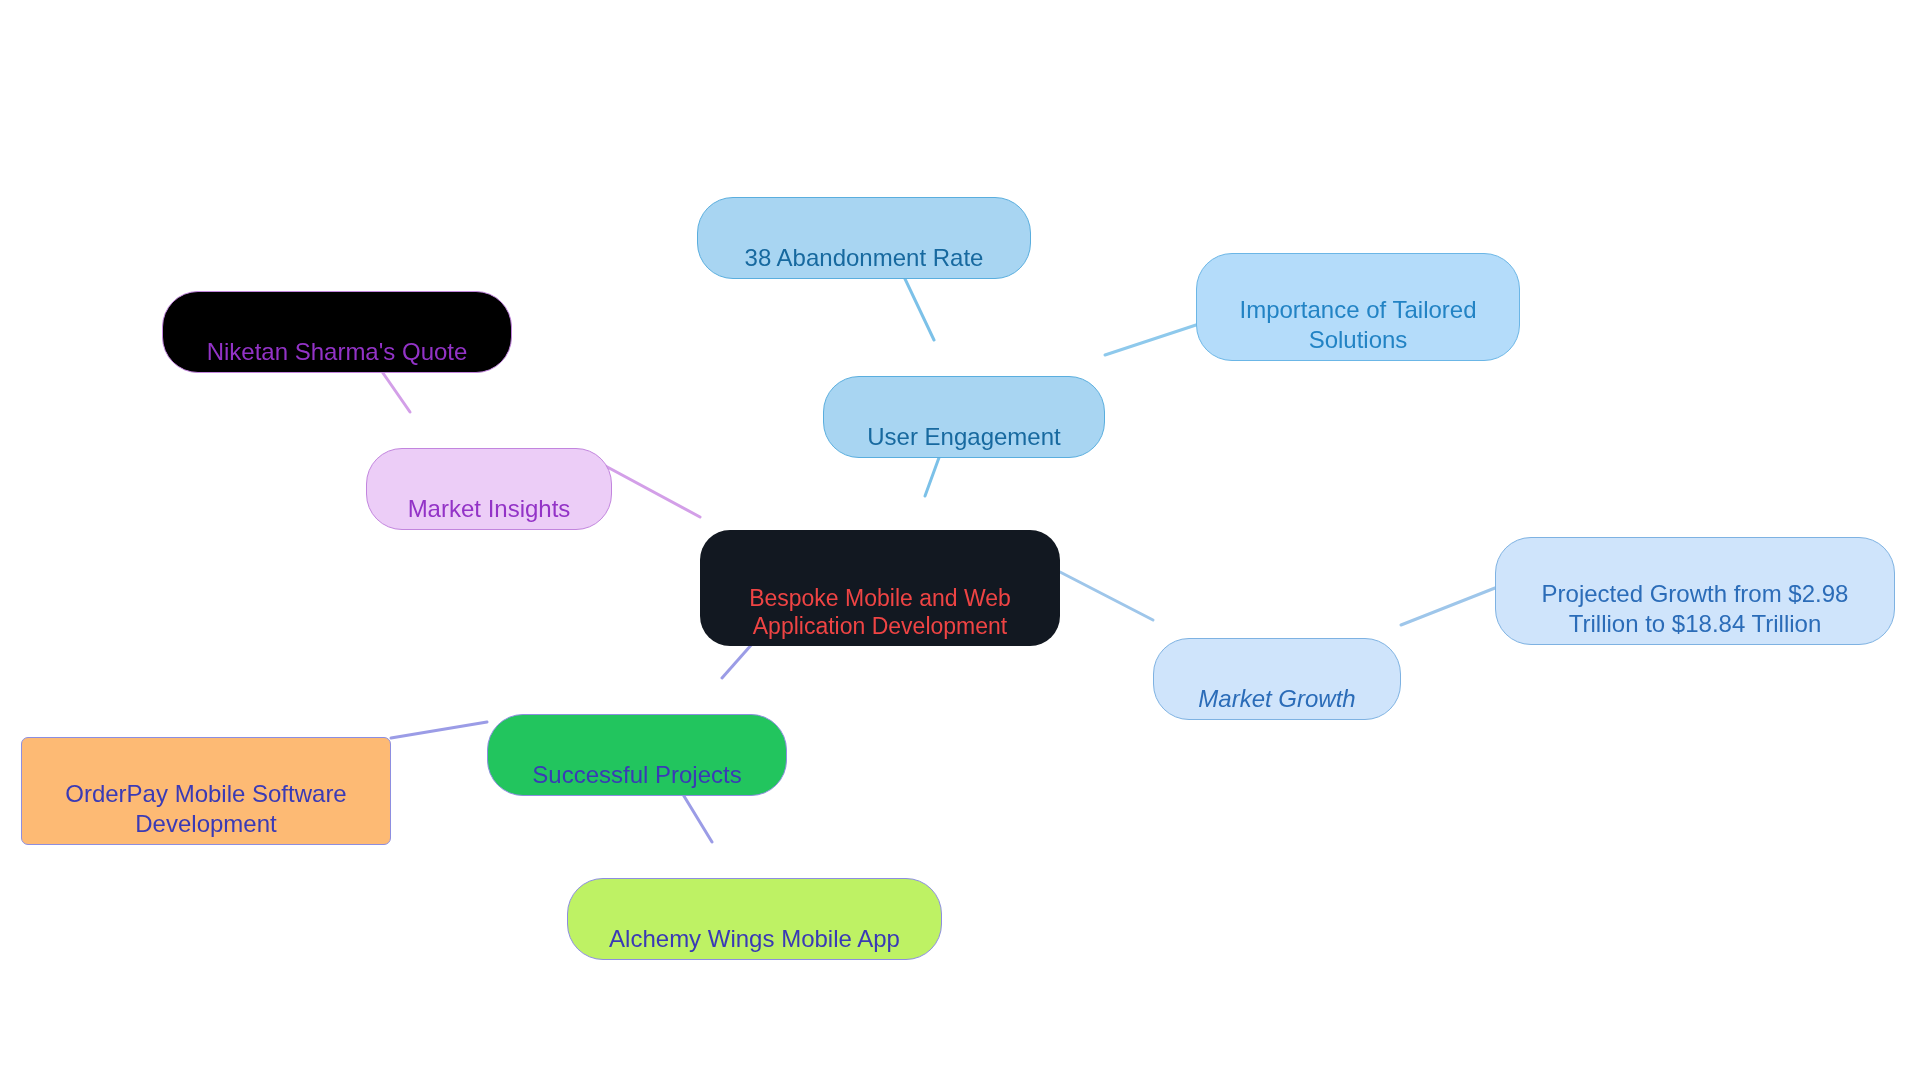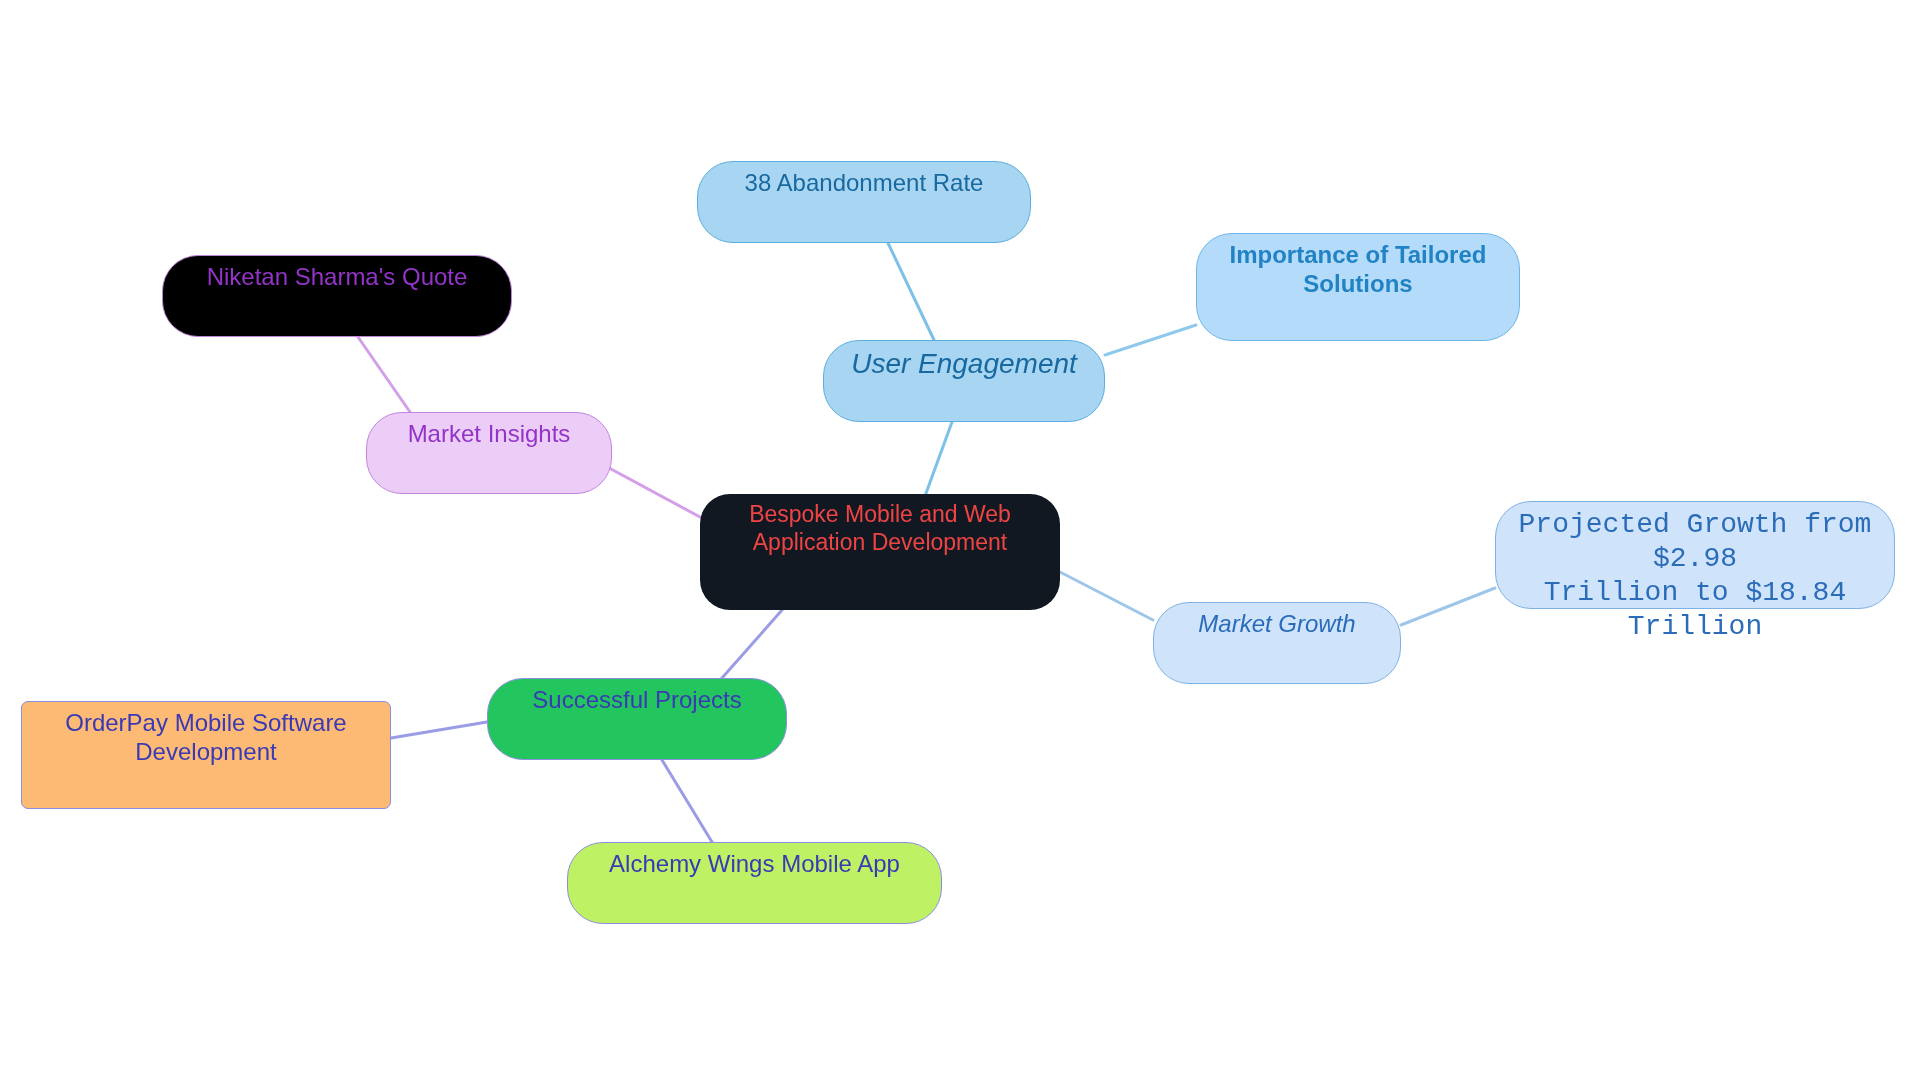--- a/index.html
+++ b/index.html
@@ -21,30 +21,31 @@
     left: 0;
     top: 0;
     width: 1920px;
     height: 1083px;
     pointer-events: none;
   }
   .node {
     position: absolute;
     box-sizing: border-box;
     display: flex;
-    align-items: flex-start;
+    align-items: flex-end;
     justify-content: center;
     text-align: center;
     border-radius: 36px;
     border-style: solid;
     border-width: 1.5px;
     line-height: 1.22;
     white-space: pre-line;
     padding: 6px 14px;
     z-index: 5;
+    margin-top: 36px;
   }
   .node.root {
     border-radius: 30px;
     border-width: 0px;
     z-index: 6;
   }
 </style>
 </head>
 <body>
 
@@ -57,26 +58,26 @@
       <line x1="1401" y1="625" x2="1495" y2="588" stroke="#9ec6ea" stroke-width="3" stroke-linecap="round"></line>
       <line x1="782" y1="610" x2="722" y2="678" stroke="#9b9ce6" stroke-width="3" stroke-linecap="round"></line>
       <line x1="487" y1="722" x2="391" y2="738" stroke="#9b9ce6" stroke-width="3" stroke-linecap="round"></line>
       <line x1="662" y1="760" x2="712" y2="842" stroke="#9b9ce6" stroke-width="3" stroke-linecap="round"></line>
       <line x1="700" y1="517" x2="598" y2="462" stroke="#d39fe8" stroke-width="3" stroke-linecap="round"></line>
       <line x1="410" y1="412" x2="358" y2="337" stroke="#d39fe8" stroke-width="3" stroke-linecap="round"></line>
     </svg>
   <div id="node-layer">
       <div class="node root" style="left: 700px; top: 494px; width: 360px; height: 116px; background: rgb(18, 24, 33); border-color: rgb(18, 24, 33); color: #ef4444; font-size: 23px;"><span>Bespoke Mobile and Web
 Application Development</span></div>
-      <div class="node" style="left: 823px; top: 340px; width: 282px; height: 82px; background: rgb(168, 213, 242); border-color: rgb(90, 174, 222); color: rgb(23, 105, 159); font-size: 28px; font-style: italic;"><span>User Engagement</span></div>
+      <div class="node" style="left: 823px; top: 340px; width: 282px; height: 82px; background: rgb(168, 213, 242); border-color: rgb(90, 174, 222); color: rgb(23, 105, 159); font-size: 24px;"><span>User Engagement</span></div>
       <div class="node" style="left: 697px; top: 161px; width: 334px; height: 82px; background: rgb(168, 213, 242); border-color: rgb(90, 174, 222); color: rgb(23, 105, 159); font-size: 24px;"><span>38 Abandonment Rate</span></div>
-      <div class="node" style="left: 1196px; top: 233px; width: 324px; height: 108px; background: rgb(180, 220, 250); border-color: rgb(107, 182, 230); color: rgb(34, 131, 196); font-size: 24px; font-weight: bold;"><span>Importance of Tailored
+      <div class="node" style="left: 1196px; top: 217px; width: 324px; height: 108px; background: rgb(180, 220, 250); border-color: rgb(107, 182, 230); color: rgb(34, 131, 196); font-size: 24px;"><span>Importance of Tailored
 Solutions</span></div>
       <div class="node" style="left: 1153px; top: 602px; width: 248px; height: 82px; background: rgb(207, 228, 251); border-color: rgb(126, 178, 226); color: rgb(43, 108, 184); font-size: 24px; font-style: italic;"><span>Market Growth</span></div>
-      <div class="node" style="left: 1495px; top: 501px; width: 400px; height: 108px; background: rgb(207, 228, 251); border-color: rgb(126, 178, 226); color: rgb(43, 108, 184); font-size: 28px; font-family: Liberation Mono, monospace;"><span>Projected Growth from $2.98
+      <div class="node" style="left: 1495px; top: 501px; width: 400px; height: 108px; background: rgb(207, 228, 251); border-color: rgb(126, 178, 226); color: rgb(43, 108, 184); font-size: 24px;"><span>Projected Growth from $2.98
 Trillion to $18.84 Trillion</span></div>
       <div class="node" style="left: 487px; top: 678px; width: 300px; height: 82px; background: #22c55e; border-color: rgb(141, 142, 224); color: rgb(58, 58, 181); font-size: 24px;"><span>Successful Projects</span></div>
       <div class="node" style="left: 21px; top: 701px; width: 370px; height: 108px; background: #fdba74; border-color: rgb(141, 142, 224); color: rgb(58, 58, 181); font-size: 24px; border-radius: 7px;"><span>OrderPay Mobile Software
 Development</span></div>
       <div class="node" style="left: 567px; top: 842px; width: 375px; height: 82px; background: #bef264; border-color: rgb(141, 142, 224); color: rgb(58, 58, 181); font-size: 24px;"><span>Alchemy Wings Mobile App</span></div>
       <div class="node" style="left: 366px; top: 412px; width: 246px; height: 82px; background: rgb(236, 205, 247); border-color: rgb(194, 133, 222); color: rgb(147, 51, 199); font-size: 24px;"><span>Market Insights</span></div>
       <div class="node" style="left: 162px; top: 255px; width: 350px; height: 82px; background: #000000; border-color: rgb(194, 133, 222); color: rgb(147, 51, 199); font-size: 24px;"><span>Niketan Sharma's Quote</span></div>
     </div>
 </div>
 

